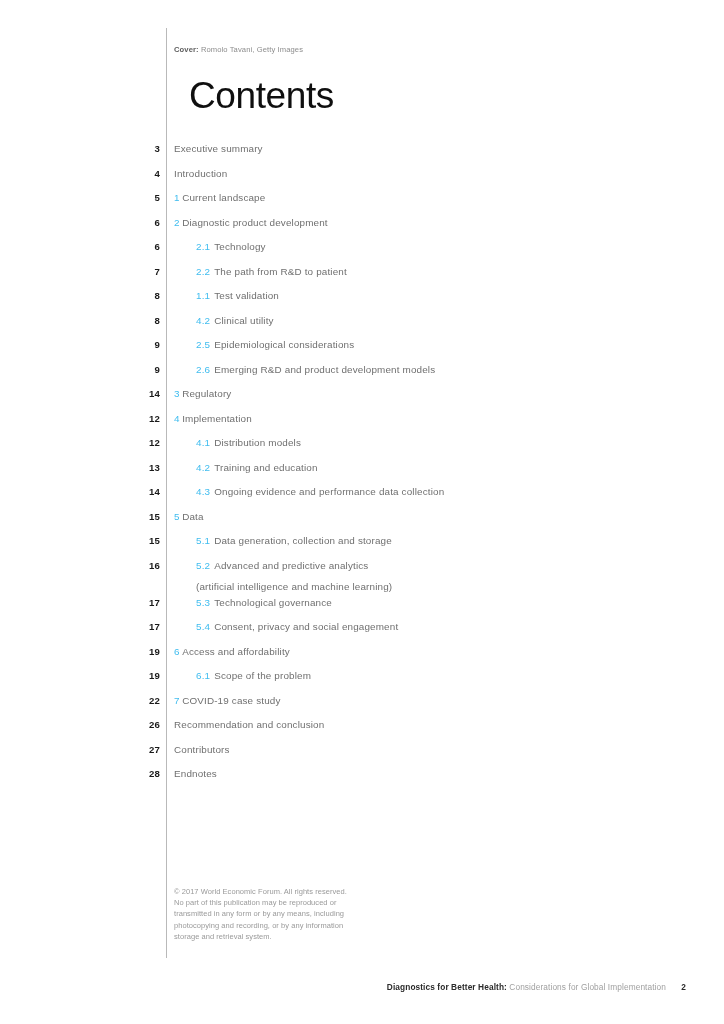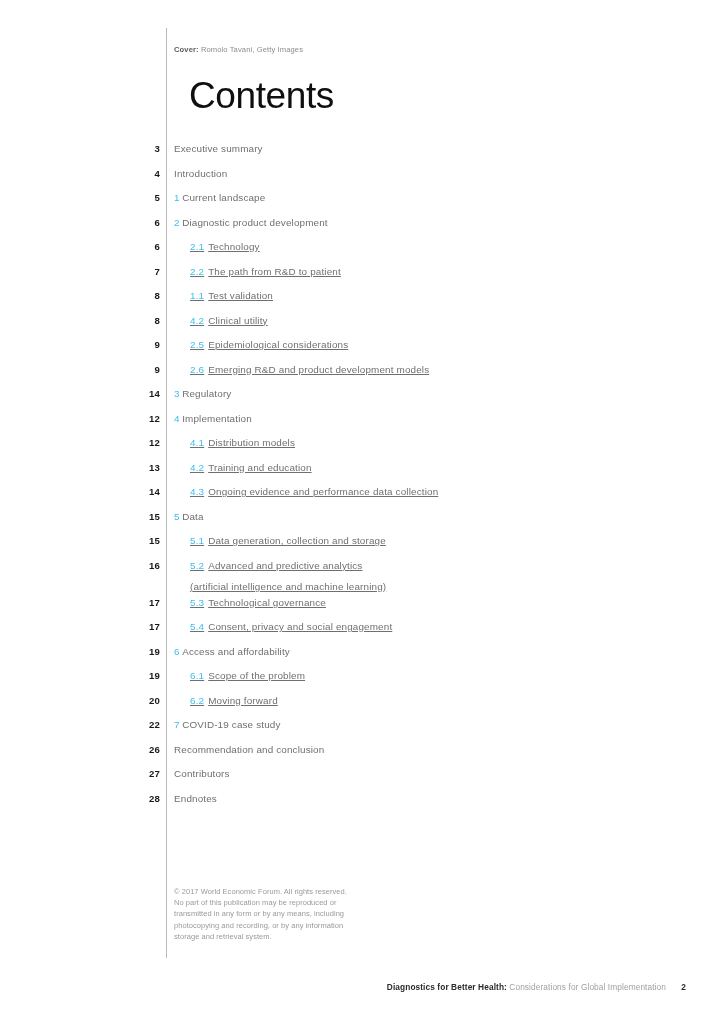--- a/index.html
+++ b/index.html
@@ -80,21 +80,21 @@
 
   .entry {
     position: absolute;
     left: 174px;
     top: 2px;
     font-size: 9.9px;
     color: #6f6f6f;
     letter-spacing: .15px;
     white-space: nowrap;
   }
-  .entry.sub { left: 190px; text-decoration: underline; }
+  .entry.sub { left: 196px; }
 
   .num {
     color: #41bdef;
   }
   .num.lvl1 { margin-right: 2.5px; }
   .num.lvl2 { margin-right: 4px; }
 
   .entry .cont {
     display: block;
     margin-top: 10px;
@@ -236,24 +236,20 @@
     </div>
     <div class="toc-row">
       <div class="pg">19</div>
       <div class="entry"><span class="num lvl1">6</span><span>Access and affordability</span></div>
     </div>
     <div class="toc-row">
       <div class="pg">19</div>
       <div class="entry sub"><span class="num lvl2">6.1</span><span>Scope of the problem</span></div>
     </div>
     <div class="toc-row">
-      <div class="pg">20</div>
-      <div class="entry sub"><span class="num lvl2">6.2</span><span>Moving forward</span></div>
-    </div>
-    <div class="toc-row">
       <div class="pg">22</div>
       <div class="entry"><span class="num lvl1">7</span><span>COVID-19 case study</span></div>
     </div>
     <div class="toc-row">
       <div class="pg">26</div>
       <div class="entry"><span>Recommendation and conclusion</span></div>
     </div>
     <div class="toc-row">
       <div class="pg">27</div>
       <div class="entry"><span>Contributors</span></div>

